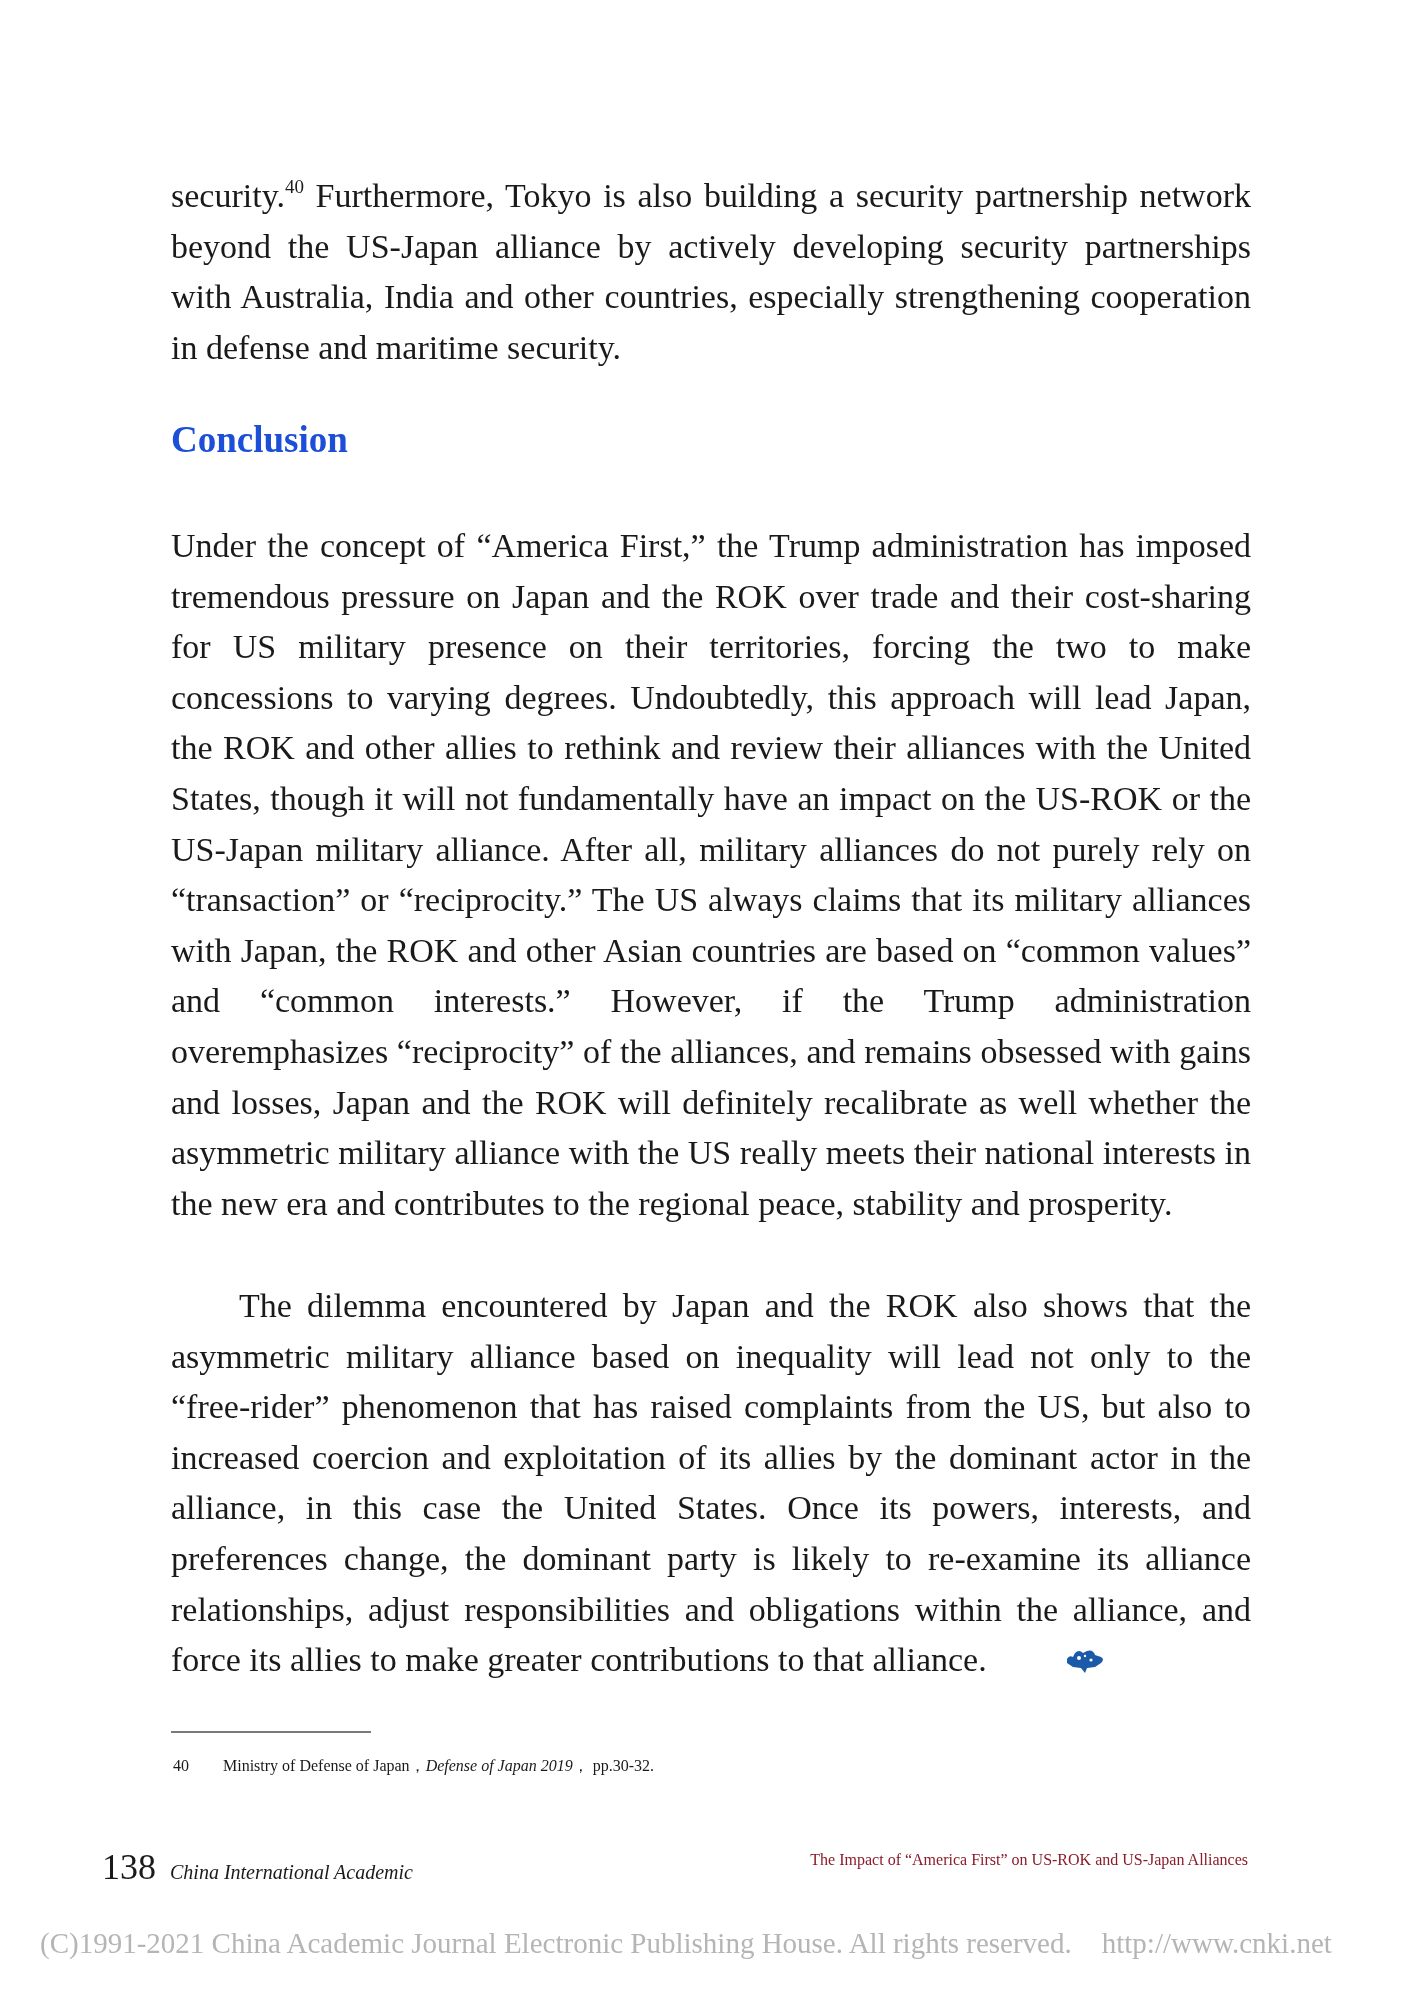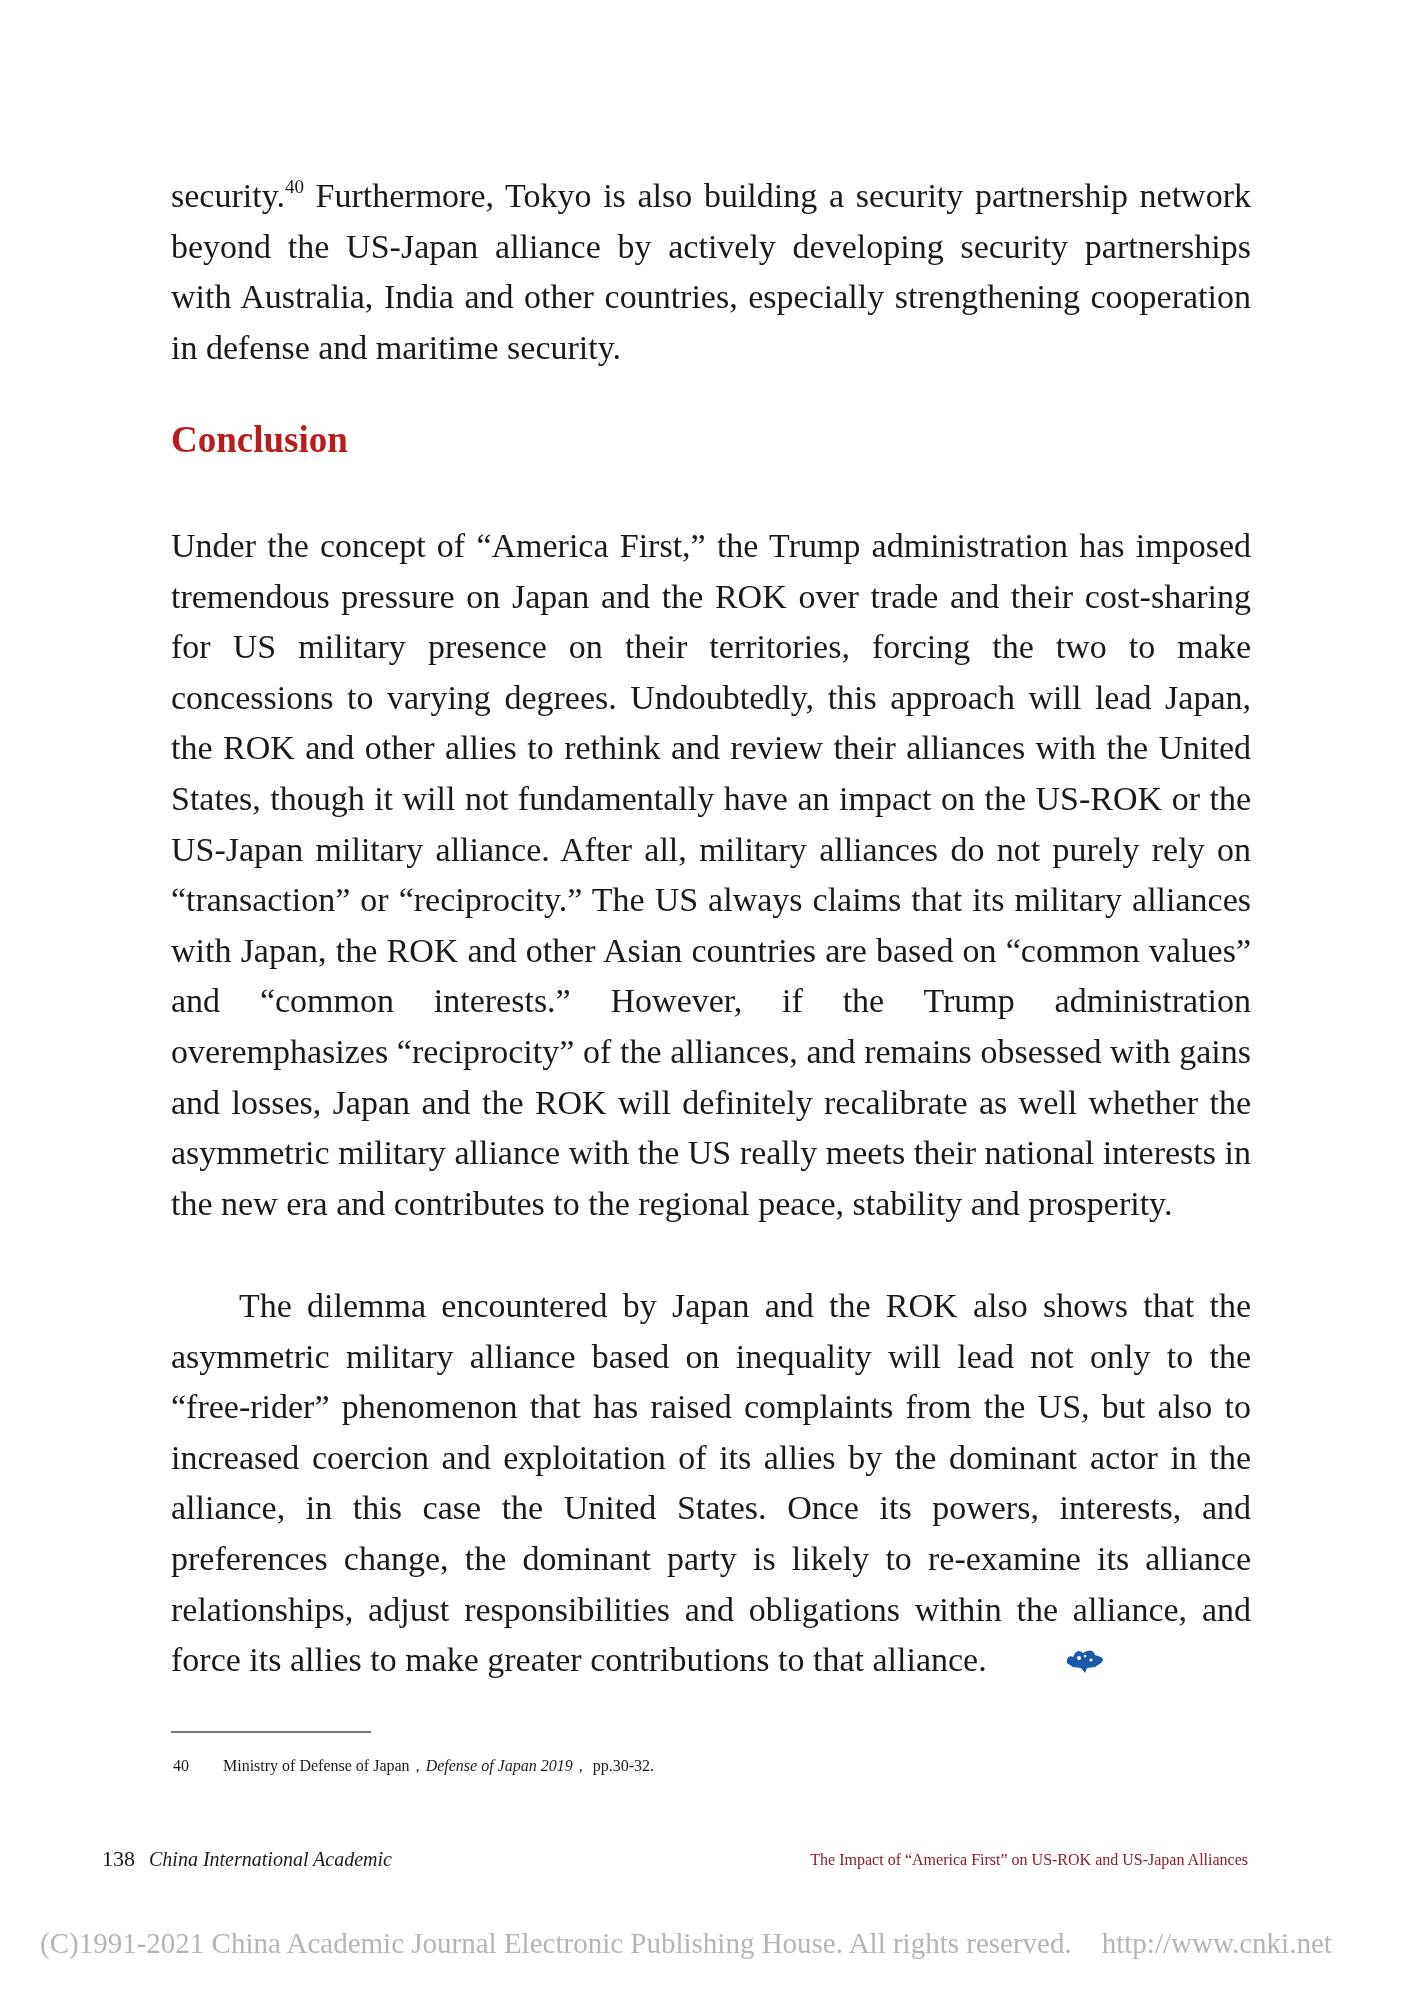--- a/index.html
+++ b/index.html
@@ -11,39 +11,39 @@
     font-size: 34px;
     line-height: 50.6px;
     color: #1a1a1a;
     text-align: justify;
     margin: 0;
   }
   .p1 { top: 171px; }
   .heading {
     position: absolute; left: 171px; top: 418px;
     font-family: "Liberation Serif", "DejaVu Serif", serif;
-    font-weight: bold; font-size: 37px; color: #b91c1c; margin: 0; text-align: center;
+    font-weight: bold; font-size: 37px; color: #1d4ed8; margin: 0; text-align: center;
   }
   .p2 { top: 521px; }
   .p3 { top: 1281px; text-indent: 68px; }
   sup.fnref { font-size: 19px; vertical-align: 14px; line-height: 0; }
   .end-icon { display: inline-block; width: 42px; height: 24px; vertical-align: -2px; margin-left: 8px; }
   .fn-rule { position: absolute; left: 171px; top: 1731px; width: 200px; height: 2px; background: #7a7a7a; }
   .footnote {
     position: absolute; left: 171px; top: 1756px;
     font-family: "Liberation Serif", "DejaVu Serif", serif;
     font-size: 16px; color: #1a1a1a; white-space: nowrap;
   }
   .footnote .fn-num { display: inline-block; width: 50px; padding-left: 2px; }
   .footnote em { font-style: italic; }
   .footer-left {
     position: absolute; left: 102px; top: 1846px;
     font-family: "Liberation Serif", "DejaVu Serif", serif; color: #1a1a1a; white-space: nowrap;
   }
-  .footer-left .pg { font-size: 22px; margin-right: 14px; }
+  .footer-left .pg { font-size: 36px; margin-right: 14px; }
   .footer-left .journal { font-size: 20px; font-style: italic; }
   .footer-right {
     position: absolute; right: 169px; top: 1851px;
     font-family: "Liberation Serif", "DejaVu Serif", serif;
     font-size: 16px; color: #8b1c2a; white-space: nowrap; text-align: right;
   }
   .copyright {
     position: absolute; left: 40px; top: 1927px; width: 1340px;
     font-family: "Liberation Serif", "DejaVu Serif", serif;
     font-size: 29px; color: #b5b5b5; white-space: nowrap;

